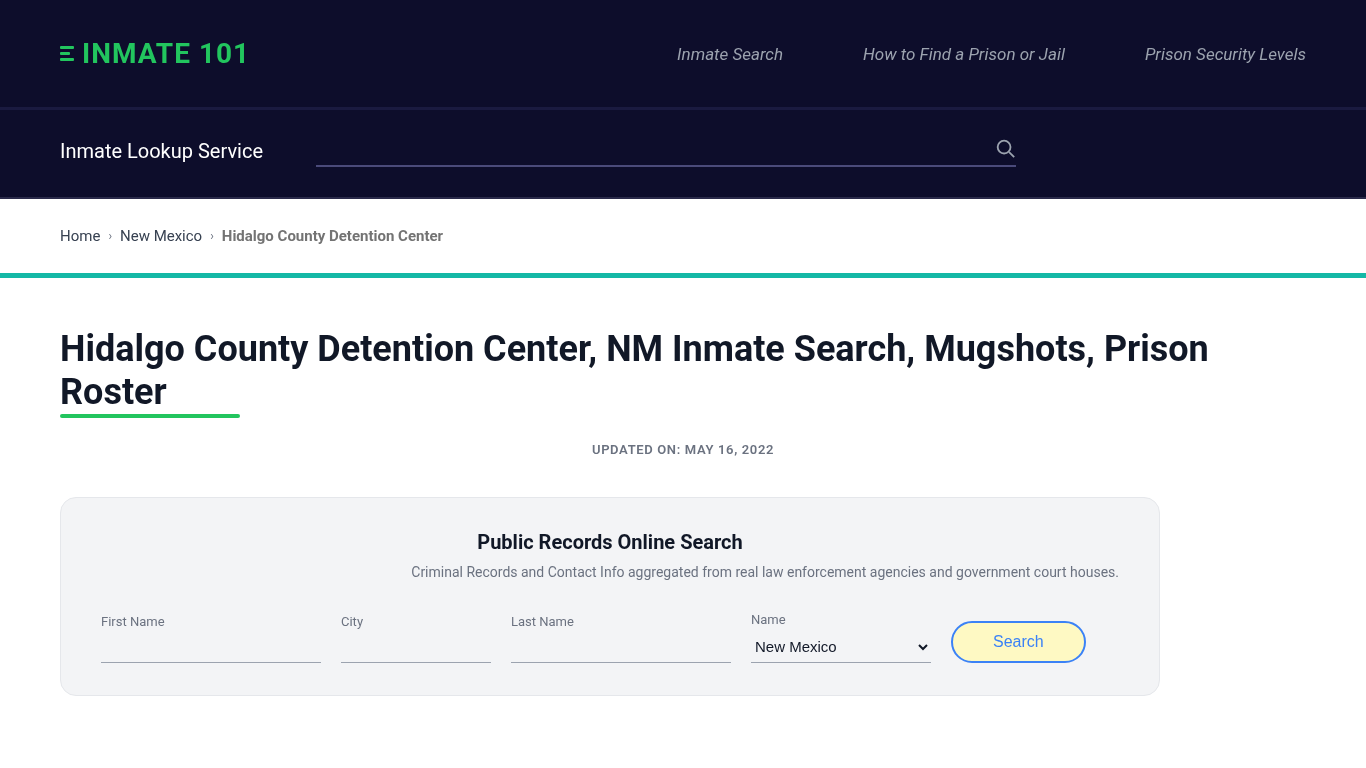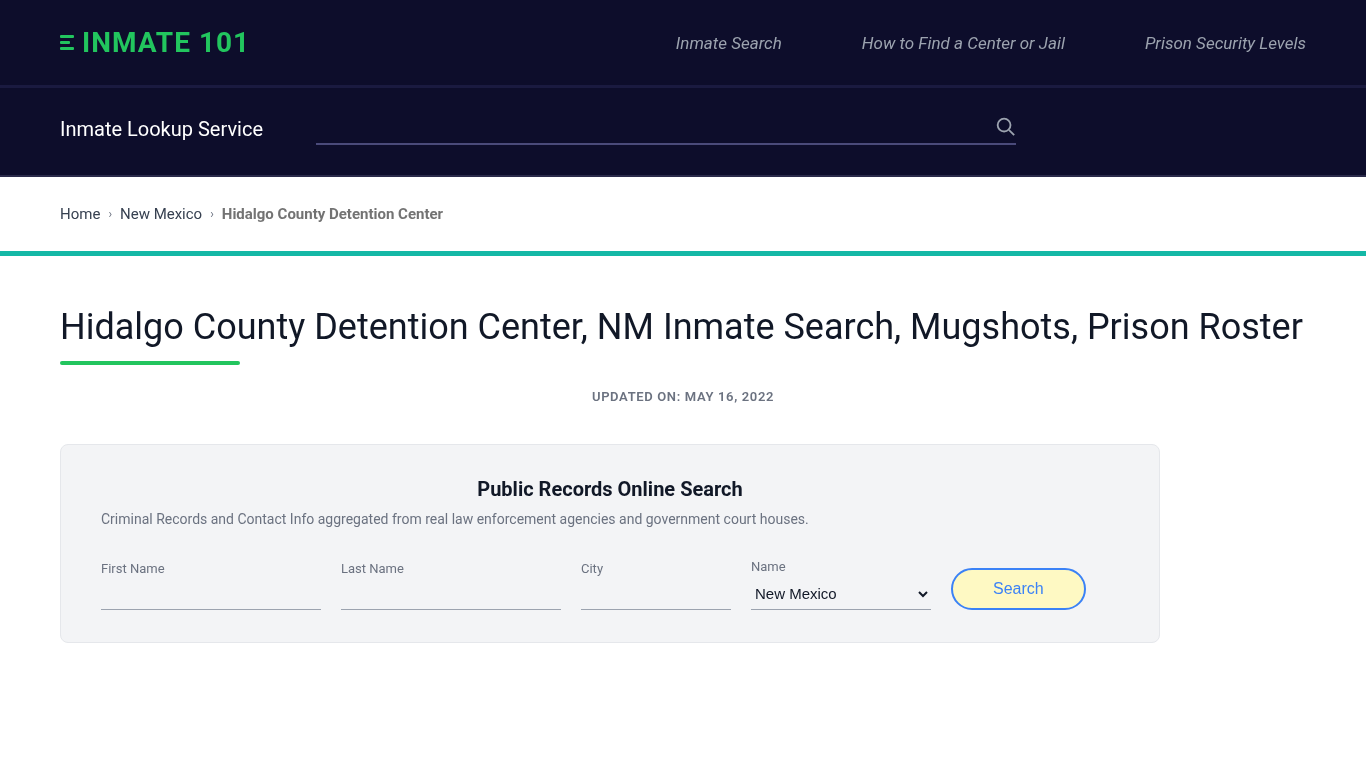--- a/index.html
+++ b/index.html
@@ -12,21 +12,21 @@
       font-family: -apple-system, BlinkMacSystemFont, 'Segoe UI', Roboto, sans-serif;
       background: #ffffff;
       color: #1a1a2e;
       width: 1366px;
       min-height: 768px;
     }
 
     
     .top-nav {
       background: #0d0d2b;
-      height: 88px;
+      height: 110px;
       display: flex;
       align-items: center;
       justify-content: space-between;
       padding: 0 60px;
       border-bottom: 3px solid #1a1a40;
     }
 
     .logo-container {
       display: flex;
       align-items: center;
@@ -157,23 +157,22 @@
     }
 
     
     .main-content {
       padding: 50px 60px 40px;
       background: #ffffff;
     }
 
     .page-title {
       font-size: 36px;
-      font-weight: 400;
+      font-weight: 700;
       color: #111827;
-      margin-bottom: 12px;
       line-height: 1.2;
     }
 
     .title-underline {
       width: 180px;
       height: 4px;
       background: #22c55e;
       margin-bottom: 24px;
       border-radius: 2px;
     }
@@ -184,35 +183,35 @@
       font-size: 13px;
       font-weight: 600;
       letter-spacing: 0.05em;
       margin-bottom: 40px;
     }
 
     
     .public-records-box {
       background: #f3f4f6;
       border: 1px solid #e5e7eb;
-      border-radius: 8px;
+      border-radius: 16px;
       padding: 32px 40px;
       max-width: 1100px;
     }
 
     .public-records-title {
       text-align: center;
       font-size: 20px;
       font-weight: 700;
       color: #111827;
       margin-bottom: 10px;
     }
 
     .public-records-desc {
-      text-align: left;
+      text-align: right;
       color: #6b7280;
       font-size: 14px;
       margin-bottom: 32px;
     }
 
     .search-form {
       display: flex;
       align-items: flex-end;
       gap: 20px;
     }
@@ -281,21 +280,21 @@
     <span class="logo-text">
       <span>INMATE 101</span>
     </span>
   </div>
 
   <ul class="nav-links">
     <li>
       <a href="#">Inmate Search</a>
     </li>
     <li>
-      <a href="#">How to Find a Center or Jail</a>
+      <a href="#">How to Find a Prison or Jail</a>
     </li>
     <li>
       <a href="#">Prison Security Levels</a>
     </li>
   </ul>
 </nav>
 
 <div class="search-section">
   <span class="search-label">Inmate Lookup Service</span>
   <div class="search-input-wrapper">
@@ -328,27 +327,27 @@
   <div class="public-records-box">
     <h2 class="public-records-title">Public Records Online Search</h2>
     <p class="public-records-desc">Criminal Records and Contact Info aggregated from real law enforcement agencies and government court houses.</p>
 
     <div class="search-form">
       <div class="form-field">
         <label>First Name</label>
         <input type="text" style="">
       </div>
 
+      <div class="form-field city">
+        <label>City</label>
+        <input type="text" style="">
+      </div>
+
       <div class="form-field">
         <label>Last Name</label>
-        <input type="text" style="">
-      </div>
-
-      <div class="form-field city">
-        <label>City</label>
         <input type="text" style="">
       </div>
 
       <div class="form-field">
         <label>Name</label>
         <select id="state-select">
         <option value="Alabama">Alabama</option><option value="Alaska">Alaska</option><option value="Arizona">Arizona</option><option value="Arkansas">Arkansas</option><option value="California">California</option><option value="Colorado">Colorado</option><option value="Connecticut">Connecticut</option><option value="Delaware">Delaware</option><option value="Florida">Florida</option><option value="Georgia">Georgia</option><option value="Hawaii">Hawaii</option><option value="Idaho">Idaho</option><option value="Illinois">Illinois</option><option value="Indiana">Indiana</option><option value="Iowa">Iowa</option><option value="Kansas">Kansas</option><option value="Kentucky">Kentucky</option><option value="Louisiana">Louisiana</option><option value="Maine">Maine</option><option value="Maryland">Maryland</option><option value="Massachusetts">Massachusetts</option><option value="Michigan">Michigan</option><option value="Minnesota">Minnesota</option><option value="Mississippi">Mississippi</option><option value="Missouri">Missouri</option><option value="Montana">Montana</option><option value="Nebraska">Nebraska</option><option value="Nevada">Nevada</option><option value="New Hampshire">New Hampshire</option><option value="New Jersey">New Jersey</option><option value="New Mexico" selected="">New Mexico</option><option value="New York">New York</option><option value="North Carolina">North Carolina</option><option value="North Dakota">North Dakota</option><option value="Ohio">Ohio</option><option value="Oklahoma">Oklahoma</option><option value="Oregon">Oregon</option><option value="Pennsylvania">Pennsylvania</option><option value="Rhode Island">Rhode Island</option><option value="South Carolina">South Carolina</option><option value="South Dakota">South Dakota</option><option value="Tennessee">Tennessee</option><option value="Texas">Texas</option><option value="Utah">Utah</option><option value="Vermont">Vermont</option><option value="Virginia">Virginia</option><option value="Washington">Washington</option><option value="West Virginia">West Virginia</option><option value="Wisconsin">Wisconsin</option><option value="Wyoming">Wyoming</option></select>
       </div>
 
       <button class="search-btn">Search</button>

